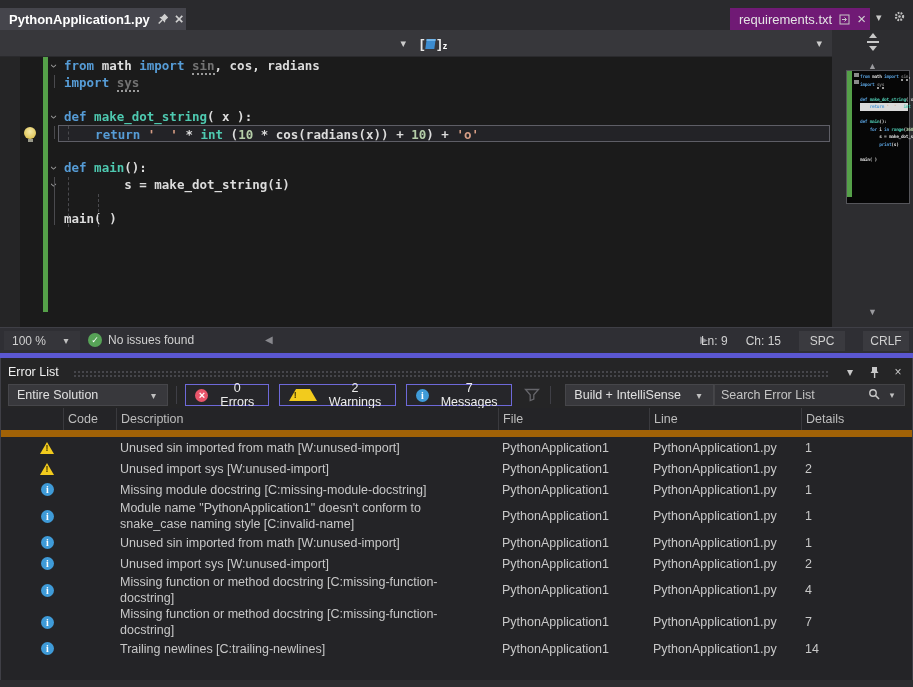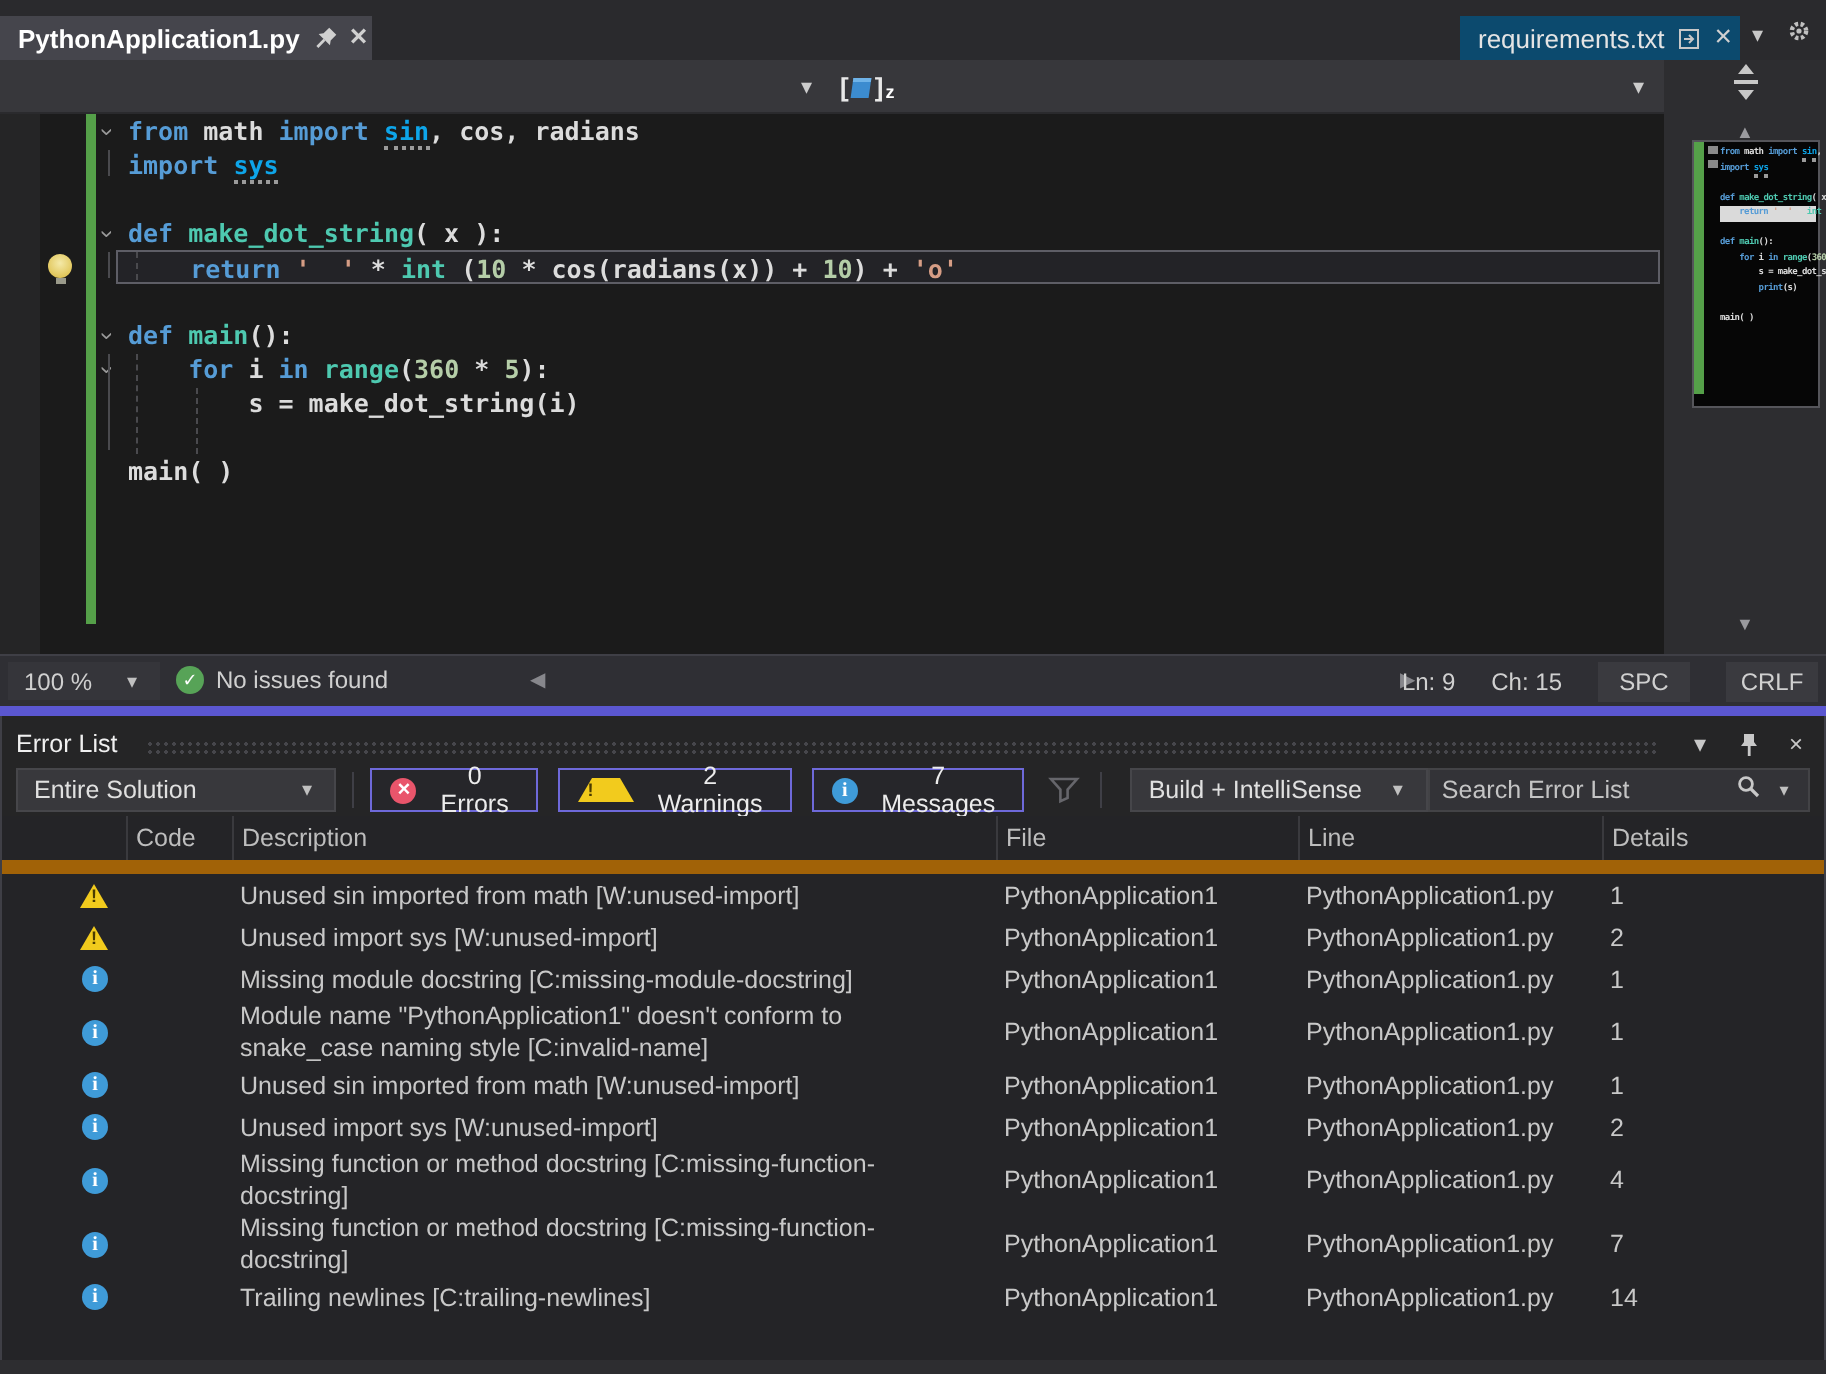--- a/index.html
+++ b/index.html
@@ -3,21 +3,21 @@
 <meta charset="utf-8">
 <style>
   html,body{margin:0;padding:0;background:#1b1b1c;}
   .app{position:relative;width:913px;height:687px;background:#252526;overflow:hidden;
        font-family:"Liberation Sans",sans-serif;color:#DCDCDC;box-shadow:inset 0 0 0 1px #3f3f46;}
 
   
   .tabrow{position:absolute;left:0;top:0;width:913px;height:30px;background:#2a2a2d;}
   .tab{position:absolute;top:8px;height:22px;display:flex;align-items:center;gap:7px;padding:0 9px;box-sizing:border-box;}
   .tab.active{left:0;width:186px;background:#45454c;color:#fff;font-size:13px;font-weight:bold;}
-  .tab.preview{left:730px;width:140px;background:#0c4a6e;color:#e4e4e4;font-size:13px;}
+  .tab.preview{left:730px;width:140px;background:#701a75;color:#e4e4e4;font-size:13px;}
   .tab-label{white-space:nowrap;}
   .tab-ic{display:inline-flex;align-items:center;justify-content:center;width:14px;height:14px;color:#d0d0d0;}
   .xglyph{font-size:15px;line-height:14px;}
   .pin-rot svg{transform:rotate(45deg);}
   .well-chev{position:absolute;left:876px;top:11px;font-size:11px;color:#c8c8c8;}
   .well-gear{position:absolute;left:893px;top:9px;}
 
   
   .navbar{position:absolute;left:0;top:30px;width:832px;height:27px;background:#37373b;display:flex;border-bottom:1px solid #2a2a2d;box-sizing:border-box;}
   .nav-seg{display:flex;align-items:center;height:100%;}
@@ -32,21 +32,21 @@
   
   .editor{position:absolute;left:0;top:57px;width:832px;height:270px;background:#1b1b1b;overflow:hidden;}
   .glyphmargin{position:absolute;left:0;top:0;width:20px;height:270px;background:#252526;}
   .changebar{position:absolute;left:43px;top:0;width:5px;height:255px;background:#55a049;}
   .code-lines{position:absolute;left:58px;top:0;right:2px;}
   .code-line{height:17px;line-height:17px;white-space:pre;font-family:"DejaVu Sans Mono",monospace;
              font-size:12.5px;font-weight:600;padding-left:6px;box-sizing:border-box;color:#dcdcdc;}
   .code-line.current{background:#232327;border:1px solid #5e5e66;}
   .tok-kw{color:#569cd6;} .tok-fn{color:#4ec9b0;} .tok-num{color:#b5cea8;}
   .tok-str{color:#d69d85;} .tok-pl{color:#dcdcdc;}
-  .tok-und{color:#0ea5e9;border-bottom:2px dotted #9a9a9a;padding-bottom:0;}
+  .tok-und{color:#737373;border-bottom:2px dotted #9a9a9a;padding-bottom:0;}
   .chev{position:absolute;left:48px;display:inline-block;transform:rotate(90deg);color:#9a9a9a;font-size:12px;width:12px;text-align:center;}
   .bulb{position:absolute;left:24px;width:12px;height:12px;border-radius:50%;
         background:radial-gradient(circle at 50% 38%,#f4e9a8,#d9b83c);}
   .bulb::after{content:"";position:absolute;left:3.5px;bottom:-3px;width:5px;height:3px;background:#9a9a8a;}
   .guide{position:absolute;width:0;}
   .guide.solid{border-left:1px solid #4a4a4e;}
   .guide.dash{border-left:1px dashed #4a4a4e;}
 
   
   .scrollcol{position:absolute;left:832px;top:57px;width:81px;height:270px;background:#2d2d30;}
@@ -173,21 +173,20 @@
     <div class="glyphmargin"></div>
     <div class="changebar"></div>
     <div id="code-lines" class="code-lines">
         <div class="code-line"><span class="tok-kw">from</span><span class="tok-pl"> math </span><span class="tok-kw">import</span><span class="tok-pl"> </span><span class="tok-und">sin</span><span class="tok-pl">, cos, radians</span></div>
         <div class="code-line"><span class="tok-kw">import</span><span class="tok-pl"> </span><span class="tok-und">sys</span></div>
         <div class="code-line"></div>
         <div class="code-line"><span class="tok-kw">def</span><span class="tok-pl"> </span><span class="tok-fn">make_dot_string</span><span class="tok-pl">( x ):</span></div>
         <div class="code-line current"><span class="tok-pl">    </span><span class="tok-kw">return</span><span class="tok-pl"> </span><span class="tok-str">'  '</span><span class="tok-pl"> * </span><span class="tok-fn">int</span><span class="tok-pl"> (</span><span class="tok-num">10</span><span class="tok-pl"> * cos(radians(x)) + </span><span class="tok-num">10</span><span class="tok-pl">) + </span><span class="tok-str">'o'</span></div>
         <div class="code-line"></div>
         <div class="code-line"><span class="tok-kw">def</span><span class="tok-pl"> </span><span class="tok-fn">main</span><span class="tok-pl">():</span></div>
-        <div class="code-line"><span class="tok-pl">    </span><span class="tok-kw">for</span><span class="tok-pl"> i </span><span class="tok-kw">in</span><span class="tok-pl"> </span><span class="tok-fn">range</span><span class="tok-pl">(</span><span class="tok-num">360</span><span class="tok-pl"> * </span><span class="tok-num">5</span><span class="tok-pl">):</span></div>
         <div class="code-line"><span class="tok-pl">        s = make_dot_string(i)</span></div>
         <div class="code-line"></div>
         <div class="code-line"><span class="tok-pl">main( )</span></div>
       </div>
     <div id="code-gutter">
         <span class="chev" style="top: 2px;">›</span>
         <span class="chev" style="top: 53px;">›</span>
         <span class="bulb" style="top: 70px;"></span>
         <span class="chev" style="top: 104px;">›</span>
         <span class="chev" style="top: 121px;">›</span>

